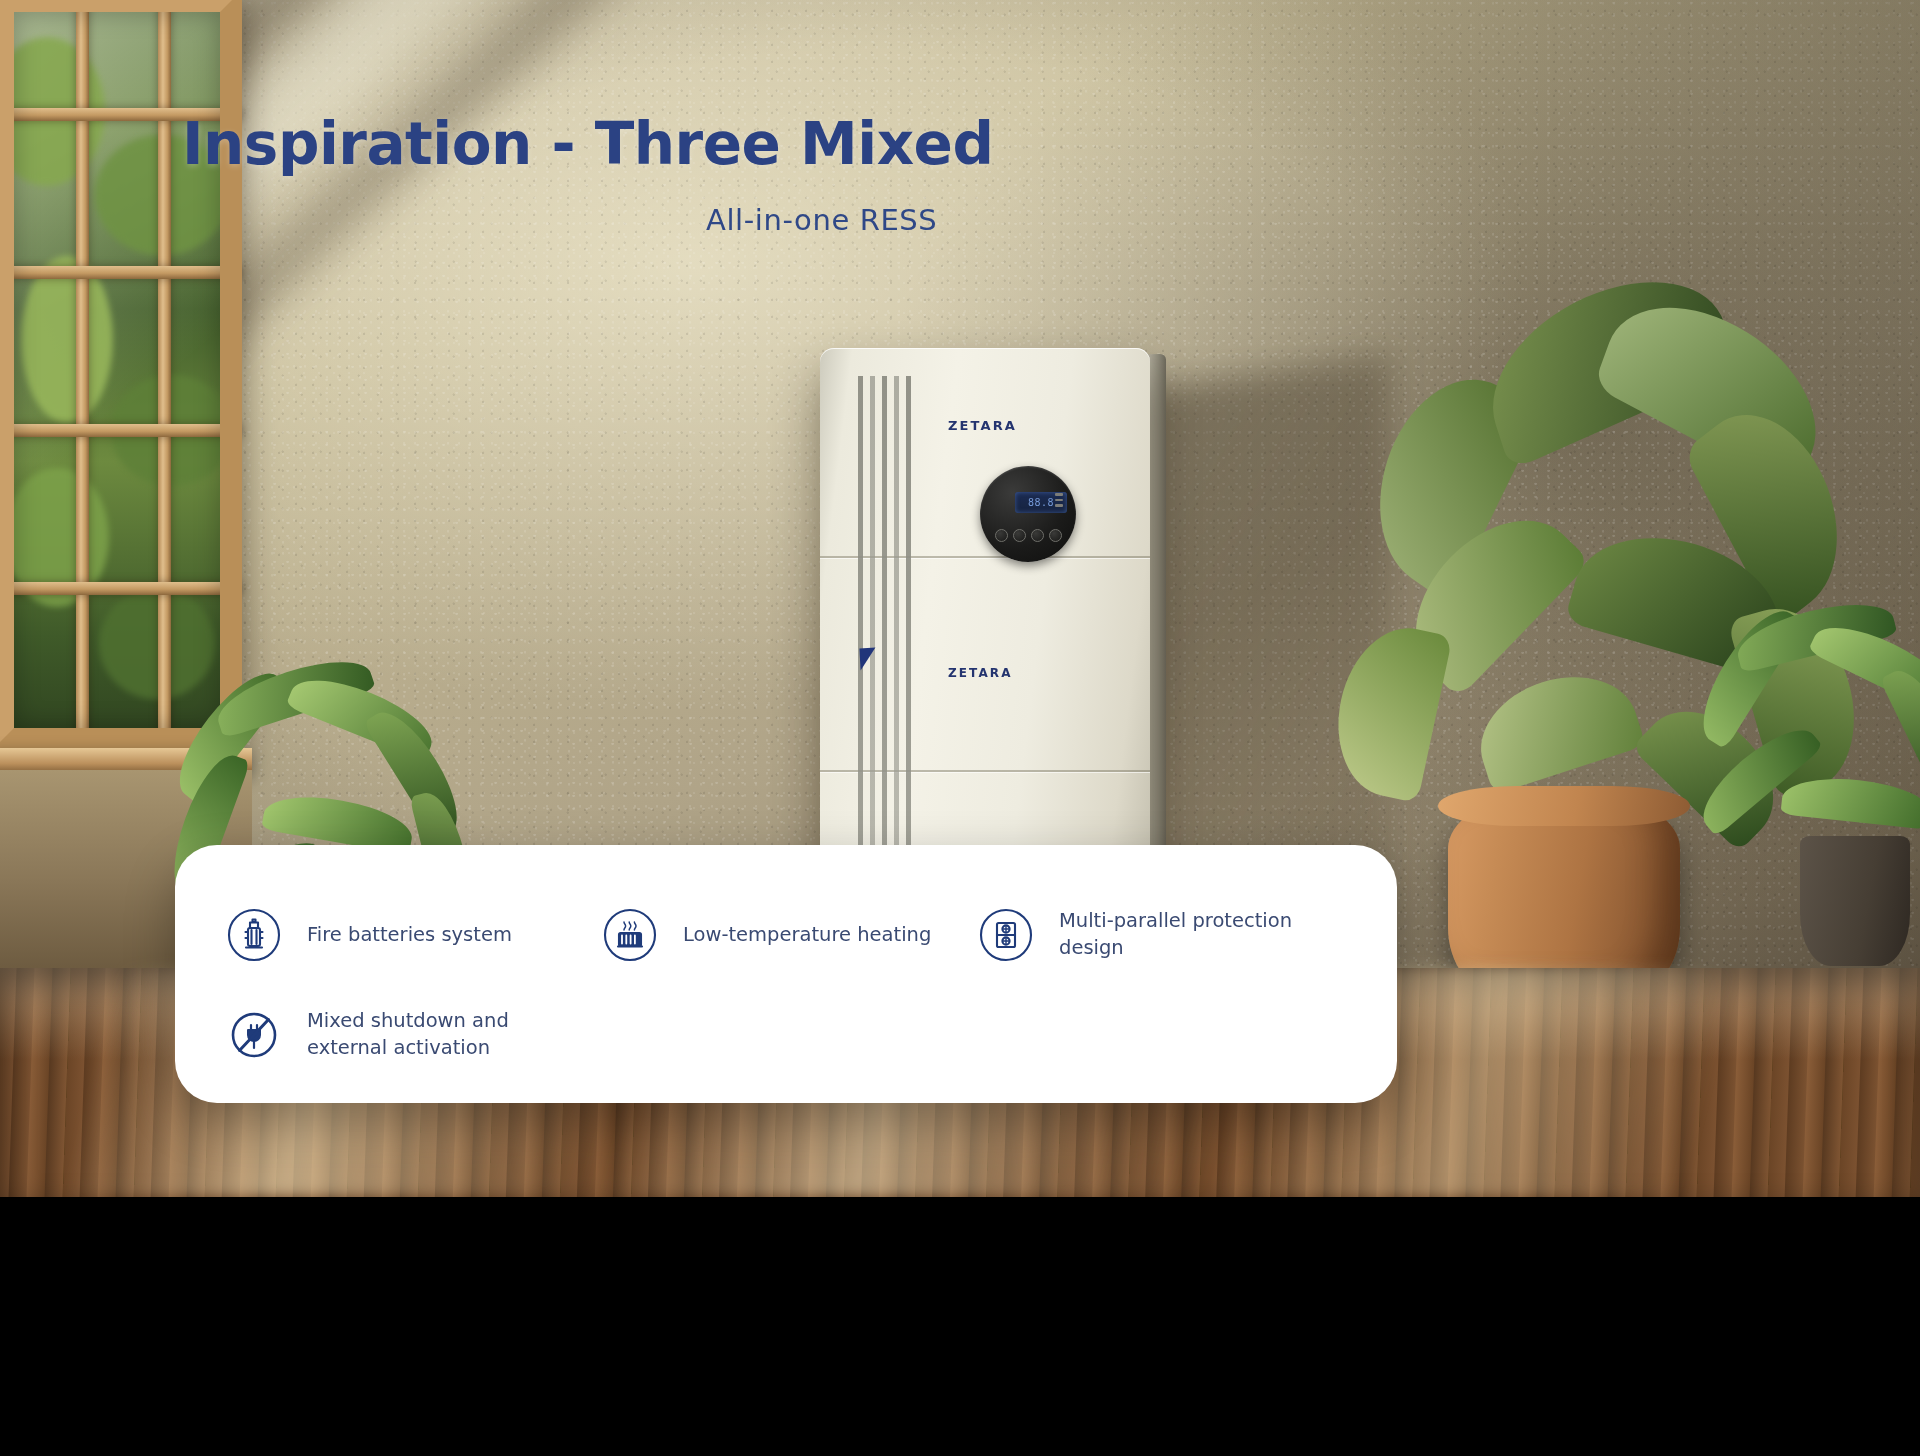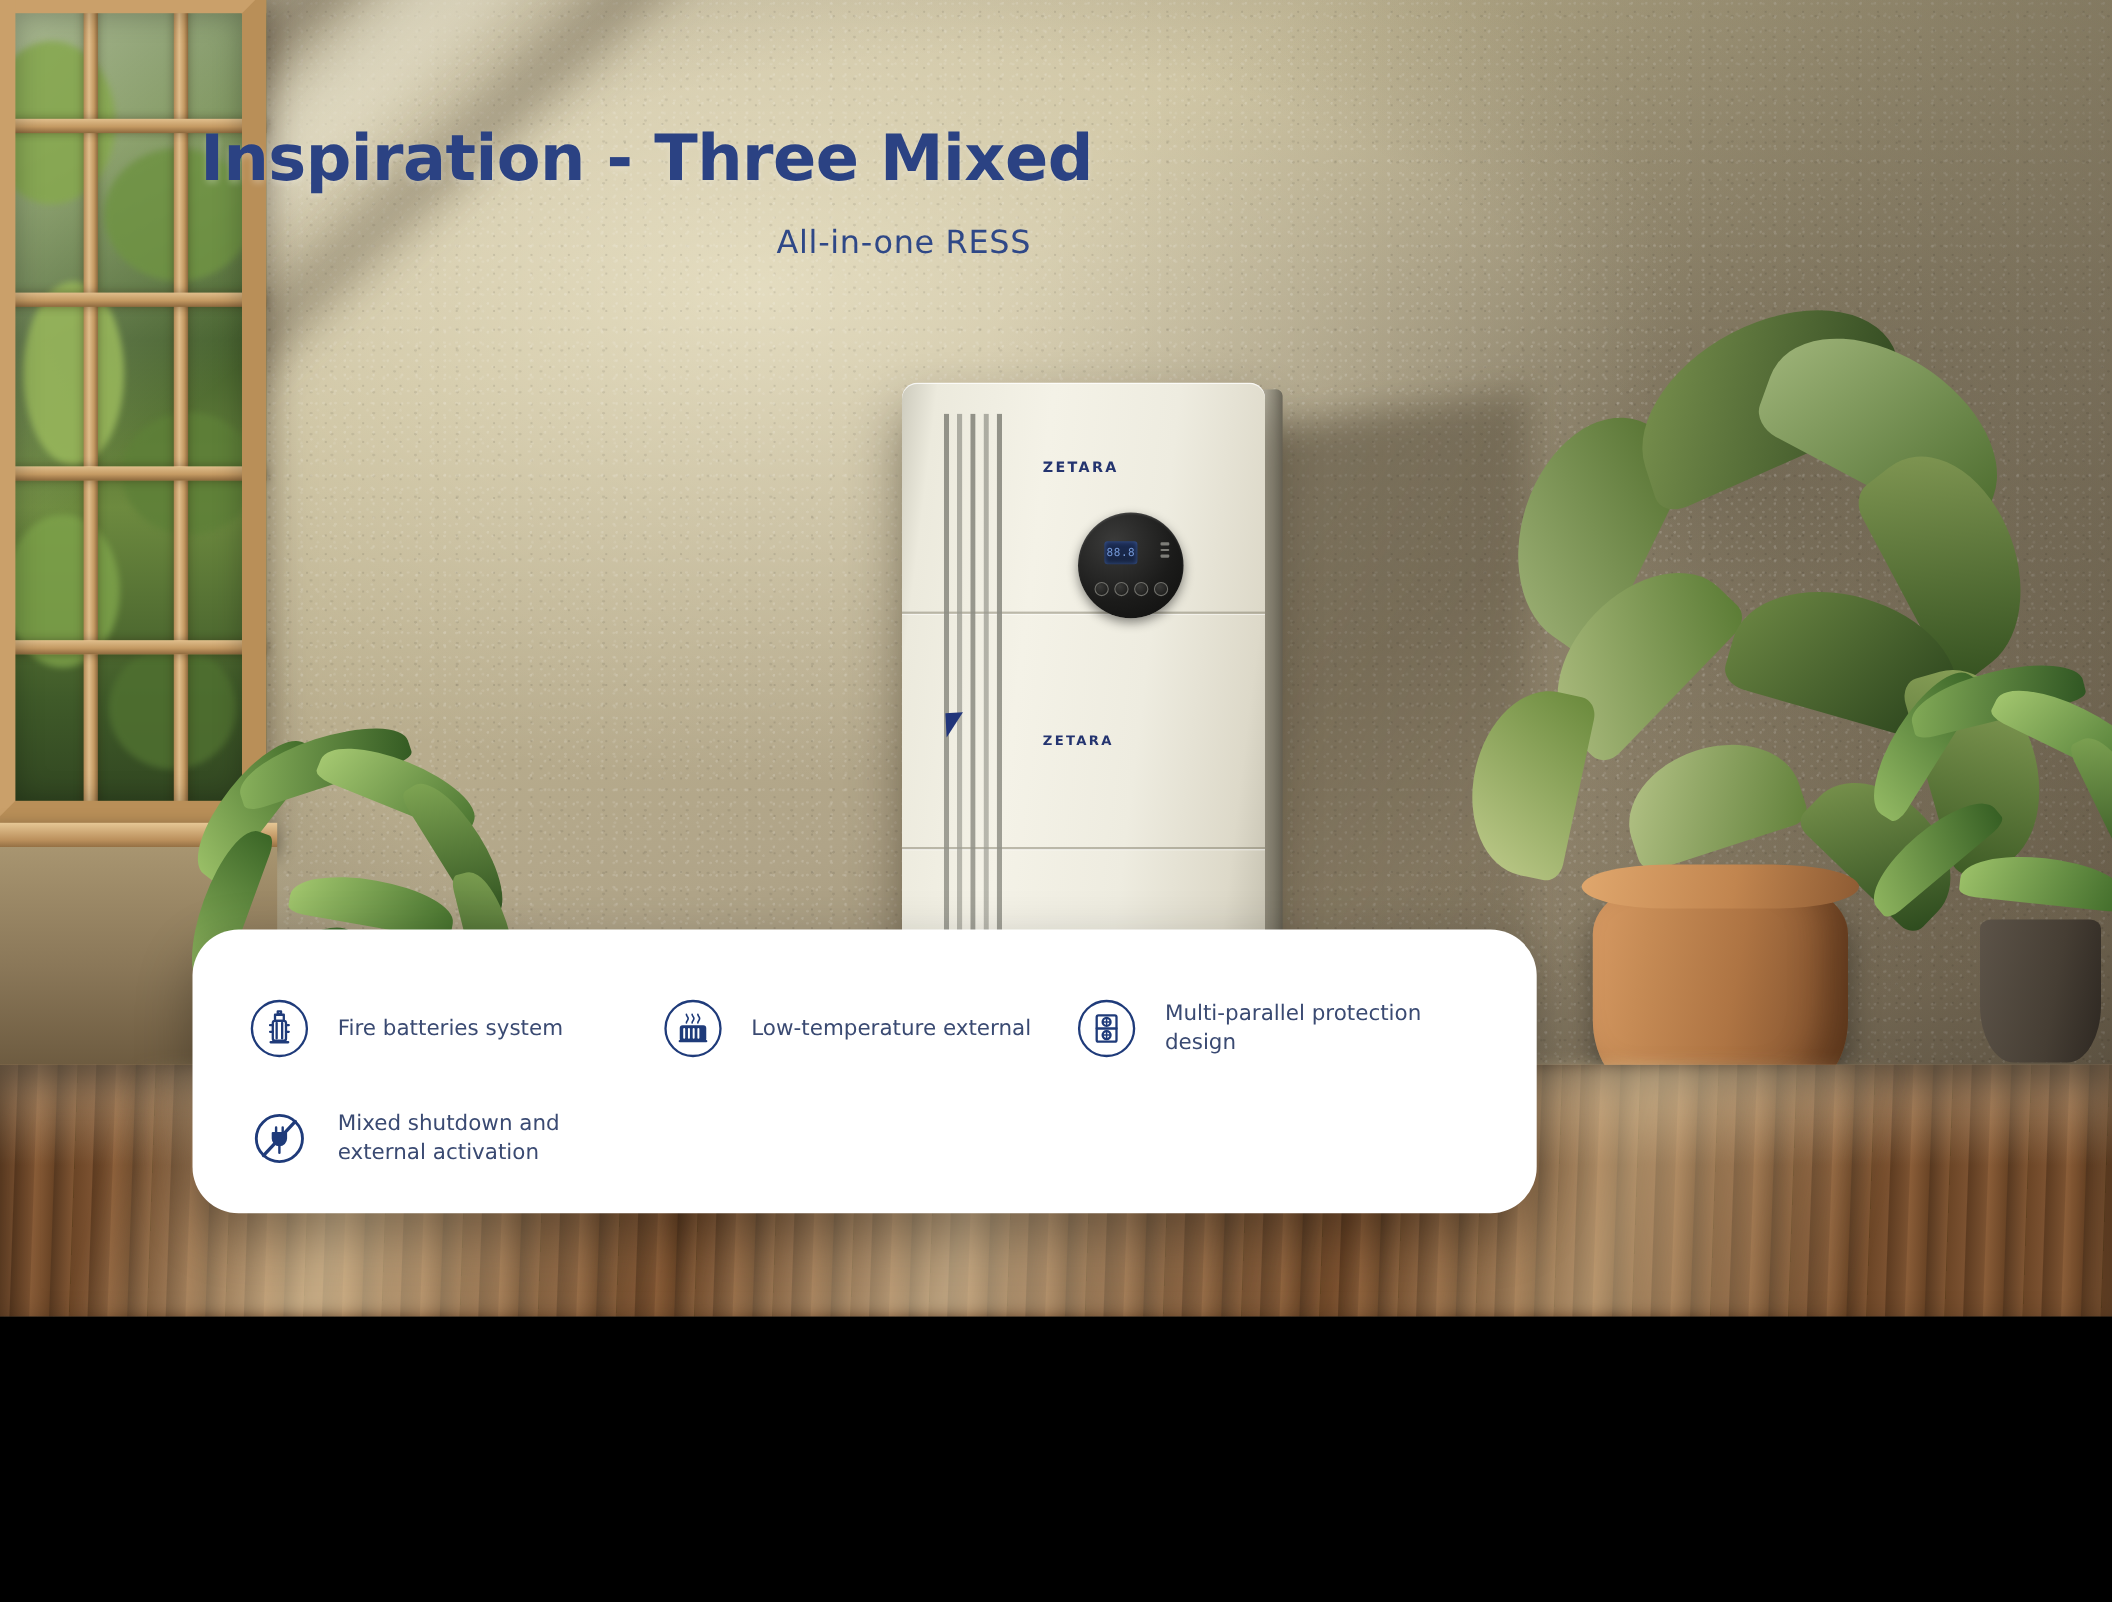--- a/index.html
+++ b/index.html
@@ -178,21 +178,21 @@
   .brand.b3 { top: 536px; left: 128px; right: auto; }
 
   
   .panel {
     position: absolute; left: 160px; top: 118px; width: 96px; height: 96px;
     border-radius: 50%;
     background: radial-gradient(circle at 34% 28%, #3b3b3a, #1b1b1a 58%, #0e0e0d 100%);
     box-shadow: 0 4px 10px rgba(0,0,0,.45), inset 0 1px 2px rgba(255,255,255,.14);
   }
   .lcd {
-    position: absolute; left: 24px; top: 26px; width: 30px; height: 21px; border-radius: 3px;
+    position: absolute; left: 35px; top: 26px; width: 52px; height: 21px; border-radius: 3px;
     background: linear-gradient(180deg, #1b2b52, #16233f);
     box-shadow: inset 0 0 5px rgba(90,130,210,.55);
   }
   .lcd-digits {
     position: absolute; inset: 0; display: flex; align-items: center; justify-content: center;
     color: #7fa6e8; font-family: "DejaVu Sans Mono", "Liberation Mono", monospace;
     font-size: 10px; letter-spacing: .5px; opacity: .9;
   }
   .leds { position: absolute; right: 13px; top: 27px; display: flex; flex-direction: column; gap: 3px; }
   .led { width: 8px; height: 2.5px; border-radius: 1px; background: #7d7d78; }
@@ -440,21 +440,21 @@
           <svg viewBox="0 0 54 54" fill="none" stroke="#1f3b7a" stroke-width="2.1" stroke-linecap="round" stroke-linejoin="round">
             <circle cx="27" cy="27" r="25"></circle>
             <rect x="16" y="25" width="22" height="13" rx="1.6" fill="#1f3b7a" stroke="#1f3b7a"></rect>
             <path d="M19 27.5v8M23.3 27.5v8M27.6 27.5v8M31.9 27.5v8" stroke="#ffffff" stroke-width="1.8"></path>
             <path d="M15 38.5h24" stroke-width="2.1"></path>
             <path d="M21 22c0-2 1.6-2 1.6-4s-1.6-2-1.6-4" stroke-width="1.5"></path>
             <path d="M26.2 22c0-2 1.6-2 1.6-4s-1.6-2-1.6-4" stroke-width="1.5"></path>
             <path d="M31.4 22c0-2 1.6-2 1.6-4s-1.6-2-1.6-4" stroke-width="1.5"></path>
           </svg>
         </span>
-        <span class="flabel">Low-temperature external</span>
+        <span class="flabel">Low-temperature heating</span>
       </div>
 
 
       <div class="feat row2">
         <span class="ficon">
           <svg viewBox="0 0 54 54" fill="none" stroke="#1f3b7a" stroke-width="2.1" stroke-linecap="round" stroke-linejoin="round">
             <circle cx="27" cy="27" r="25"></circle>
             <rect x="18" y="15" width="18" height="24" rx="1.6"></rect>
             <path d="M18 27h18"></path>
             <circle cx="27" cy="21" r="3.6"></circle>

